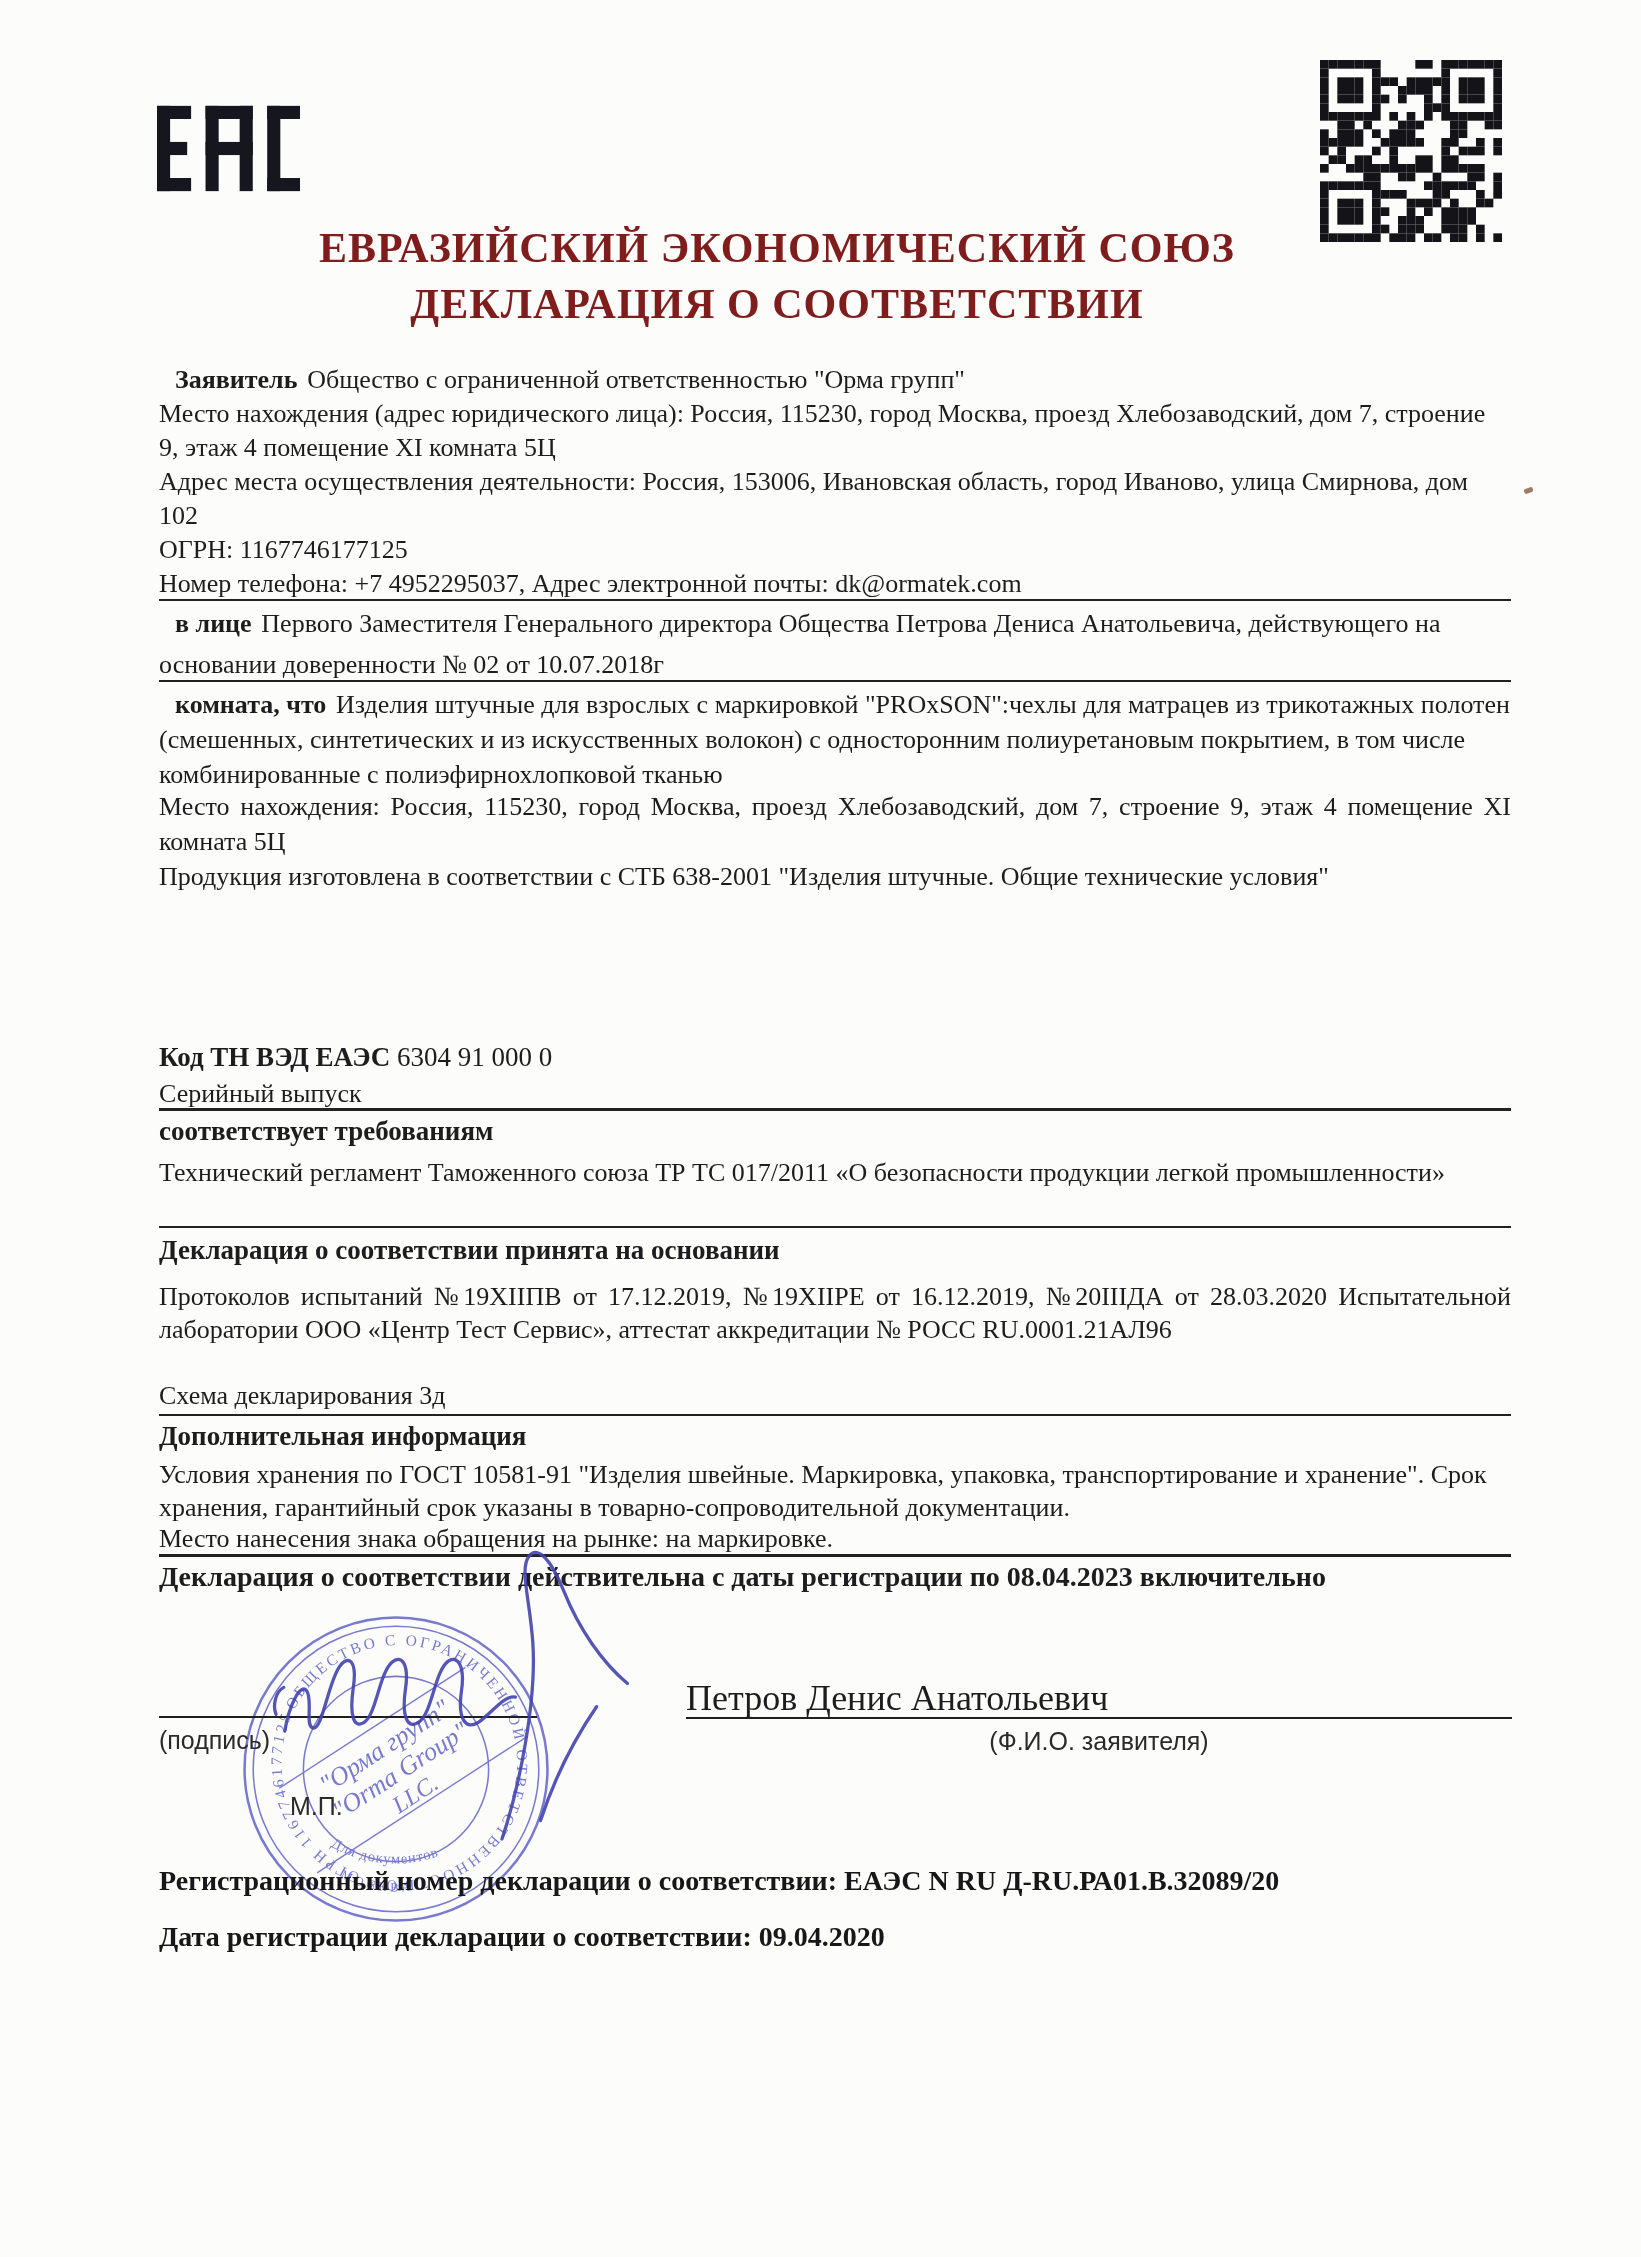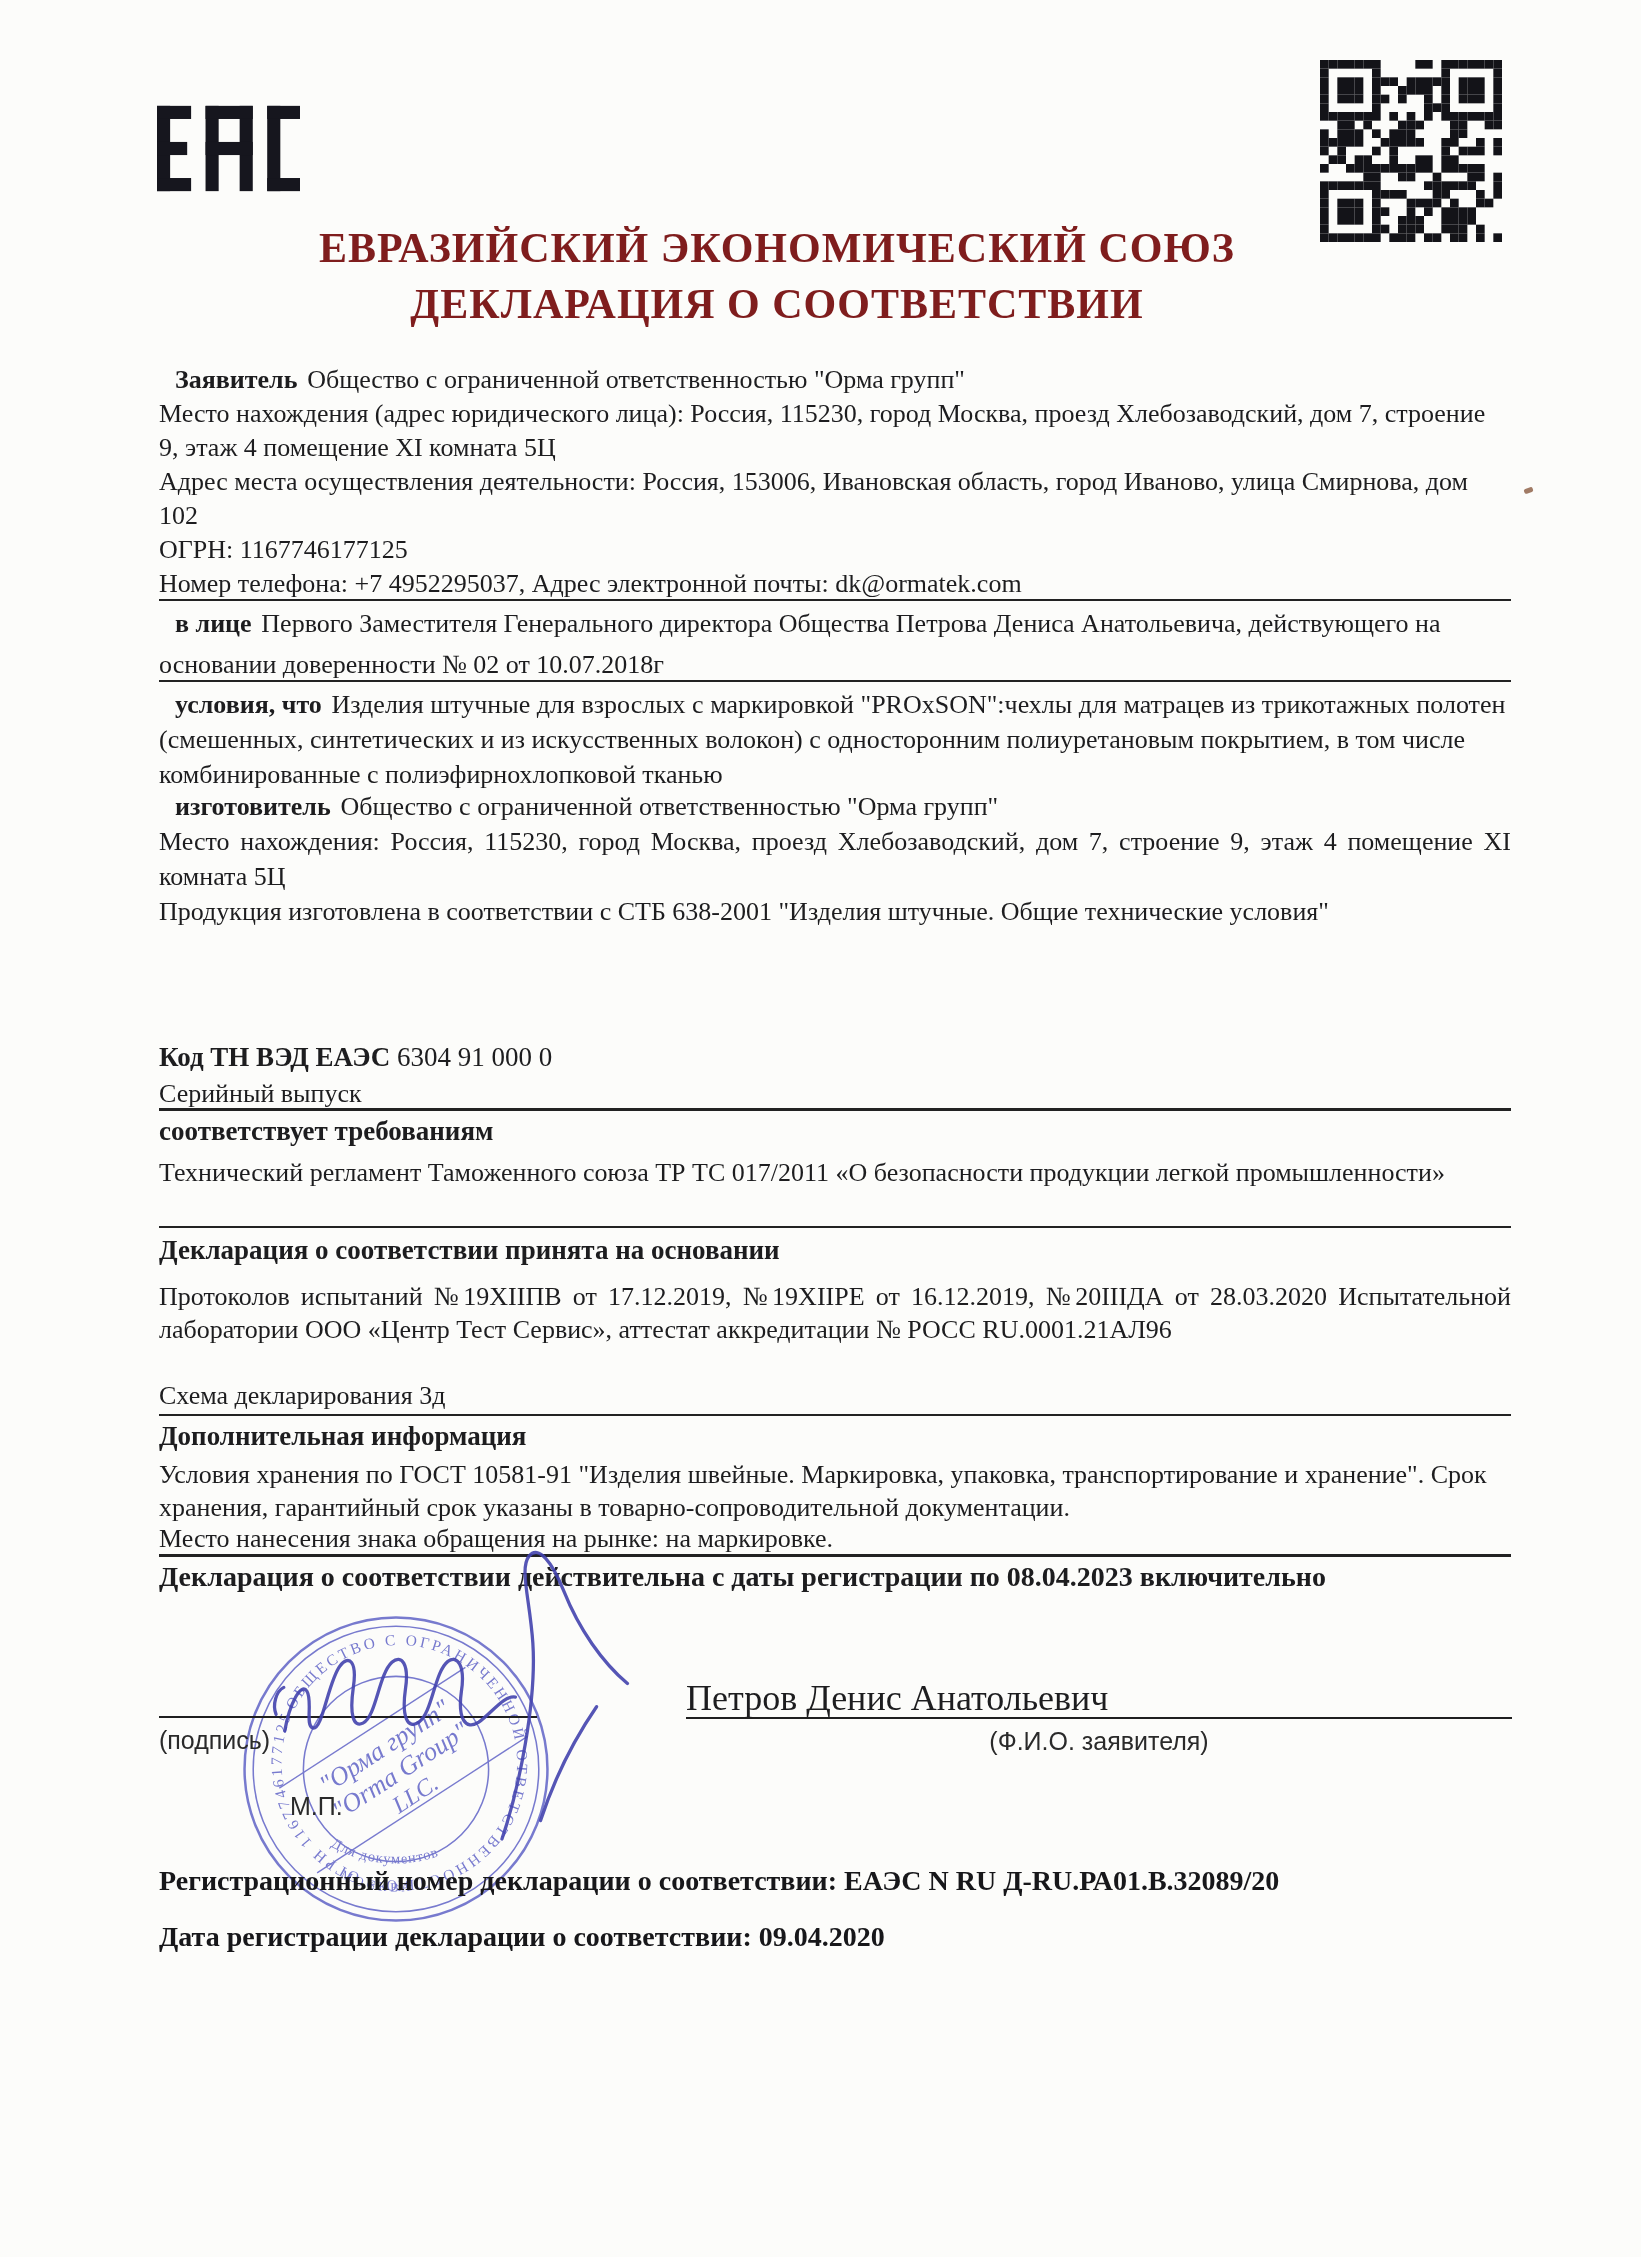--- a/index.html
+++ b/index.html
@@ -324,25 +324,24 @@
   <p>Номер телефона: +7 4952295037, Адрес электронной почты: dk@ormatek.com</p>
 </div>
 <div class="rule" style="top:599px;"></div>
 
 <div class="abs col body-text lh42" style="top:603px;">
   <p><b class="lead">в лице</b><span>Первого Заместителя Генерального директора Общества Петрова Дениса Анатольевича, действующего на основании доверенности № 02 от 10.07.2018г</span></p>
 </div>
 <div class="rule" style="top:680px;"></div>
 
 <div class="abs col body-text lh36" style="top:687px;">
-  <p><b class="lead">условия, что</b><span>Изделия штучные для взрослых с маркировкой "PROxSON":чехлы для матрацев из трикотажных полотен (смешенных, синтетических и из искусственных волокон) с односторонним полиуретановым покрытием, в том числе комбинированные с полиэфирнохлопковой тканью</span></p>
+  <p><b class="lead">комната, что</b><span>Изделия штучные для взрослых с маркировкой "PROxSON":чехлы для матрацев из трикотажных полотен (смешенных, синтетических и из искусственных волокон) с односторонним полиуретановым покрытием, в том числе комбинированные с полиэфирнохлопковой тканью</span></p>
 </div>
 
 <div class="abs col body-text lh36" style="top:789px;">
-  <p><b class="lead">изготовитель</b><span>Общество с ограниченной ответственностью "Орма групп"</span></p>
   <p class="just">Место нахождения: Россия, 115230, город Москва, проезд Хлебозаводский, дом 7, строение 9, этаж 4 помещение XI комната 5Ц</p>
   <p class="just">Продукция изготовлена в соответствии с СТБ 638-2001 "Изделия штучные. Общие технические условия"</p>
 </div>
 
 <div class="abs col head-line" style="top:1041px;">
   <b>Код ТН ВЭД ЕАЭС</b>
   <span>6304 91 000 0</span>
 </div>
 <div class="abs col body-text" style="top:1077px;">Серийный выпуск</div>
 <div class="rule thick" style="top:1108px;"></div>

